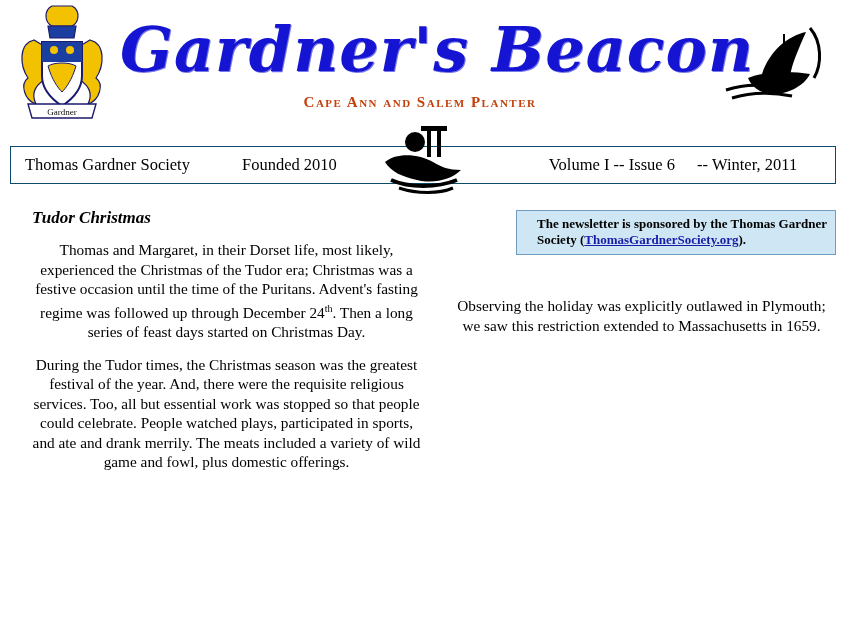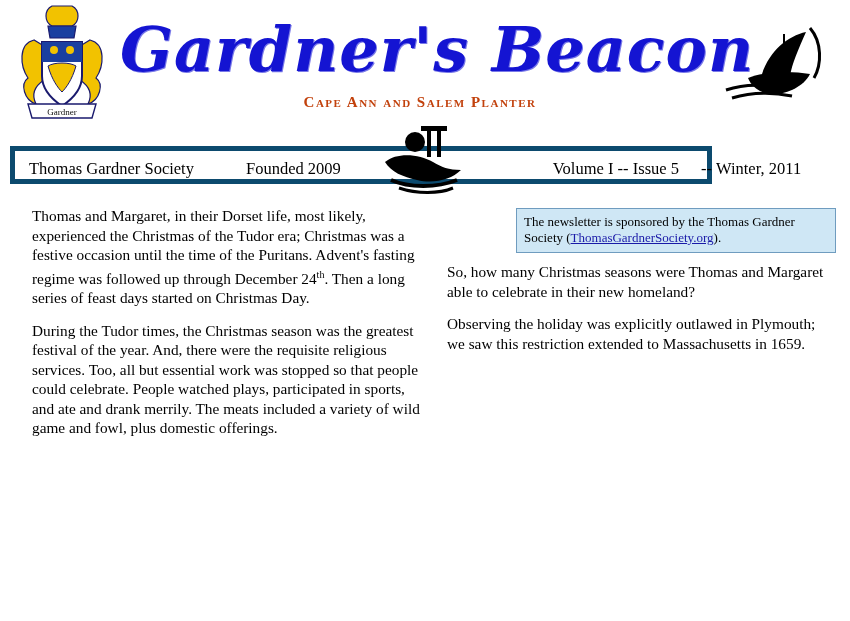--- a/index.html
+++ b/index.html
@@ -65,23 +65,23 @@
 
   
   .banner-wrap {
     position: relative;
     height: 56px;
   }
   .banner {
     position: absolute;
     left: 10px;
     top: 8px;
-    width: 702px;
+    width: 826px;
     height: 38px;
-    border: 5px solid #0c4a6e;
+    border: 1px solid #0c4a6e;
     box-sizing: border-box;
   }
   .banner-row {
     display: flex;
     align-items: center;
     height: 36px;
     font-size: 16.5px;
   }
   .banner-cell {
     white-space: nowrap;
@@ -107,23 +107,24 @@
     padding: 0 14px;
   }
   .sponsor-box {
     position: absolute;
     right: 14px;
     top: 2px;
     width: 320px;
     background: #cfe7f5;
     border: 1px solid #6f9cbf;
     box-sizing: border-box;
-    padding: 5px 7px 6px 7px;
+    padding: 5px 7px 6px 20px;
     font-size: 13px;
     line-height: 16px;
+    font-weight: bold;
   }
   .sponsor-box a {
     color: #1a1aa8;
     text-decoration: underline;
   }
 
   .headline {
     font-size: 17px;
     font-weight: bold;
     font-style: italic;
@@ -137,21 +138,21 @@
     gap: 26px;
   }
   .col {
     width: 392px;
   }
   .col.left { margin-left: 18px; }
   .col p {
     margin: 0 0 13px 0;
     font-size: 15.3px;
     line-height: 19.5px;
-    text-align: left;
+    text-align: center;
   }
   .col.right { padding-top: 56px; }
   sup { font-size: 10px; vertical-align: super; }
 </style>
 </head>
 <body>
 
 <div class="masthead">
 
   <div class="crest">
@@ -188,22 +189,22 @@
       <path d="M14 74 C34 68 54 68 74 72" fill="none" stroke="#000" stroke-width="3"></path>
       <path d="M66 10 L66 52" stroke="#000" stroke-width="2"></path>
     </svg>
   </div>
 </div>
 
 <div class="banner-wrap">
   <div class="banner">
     <div class="banner-row">
       <span class="banner-cell bc-society">Thomas Gardner Society</span>
-      <span class="banner-cell bc-founded">Founded 2009</span>
-      <span class="banner-cell bc-volume">Volume I -- Issue 5</span>
+      <span class="banner-cell bc-founded">Founded 2010</span>
+      <span class="banner-cell bc-volume">Volume I -- Issue 6</span>
       <span class="banner-cell bc-dash">--</span>
       <span class="banner-cell bc-season">Winter, 2011</span>
     </div>
   </div>
 
   <div class="logo-mark">
     <svg viewBox="0 0 96 74" width="96" height="74">
       <rect x="46" y="4" width="26" height="5" fill="#000"></rect>
       <rect x="52" y="9" width="4" height="26" fill="#000"></rect>
       <rect x="62" y="9" width="4" height="26" fill="#000"></rect>
@@ -214,29 +215,29 @@
     </svg>
   </div>
 </div>
 
 <div class="content">
 
   <div class="sponsor-box">
     <span>The newsletter is sponsored by the Thomas Gardner Society (</span><a href="#">ThomasGardnerSociety.org</a><span>).</span>
   </div>
 
+  <div class="headline">Tudor Christmas</div>
 
   <div class="cols">
 
     <div class="col left">
       <p>
         <span>Thomas and Margaret, in their Dorset life, most likely, experienced the Christmas of the Tudor era; Christmas was a festive occasion until the time of the Puritans. Advent's fasting regime was followed up through </span><span>December 24</span><sup>th</sup><span>. Then a long series of feast days started on Christmas Day.</span>
       </p>
       <p>During the Tudor times, the Christmas season was the greatest festival of the year. And, there were the requisite religious services. Too, all but essential work was stopped so that people could celebrate. People watched plays, participated in sports, and ate and drank merrily. The meats included a variety of wild game and fowl, plus domestic offerings.</p>
     </div>
 
     <div class="col right">
-      <p>So, how many Christmas seasons were Thomas and Margaret able to celebrate in their new homeland?</p>
       <p>Observing the holiday was explicitly outlawed in Plymouth; we saw this restriction extended to Massachusetts in 1659.</p>
     </div>
   </div>
 
 </div>
 
 </body></html>

